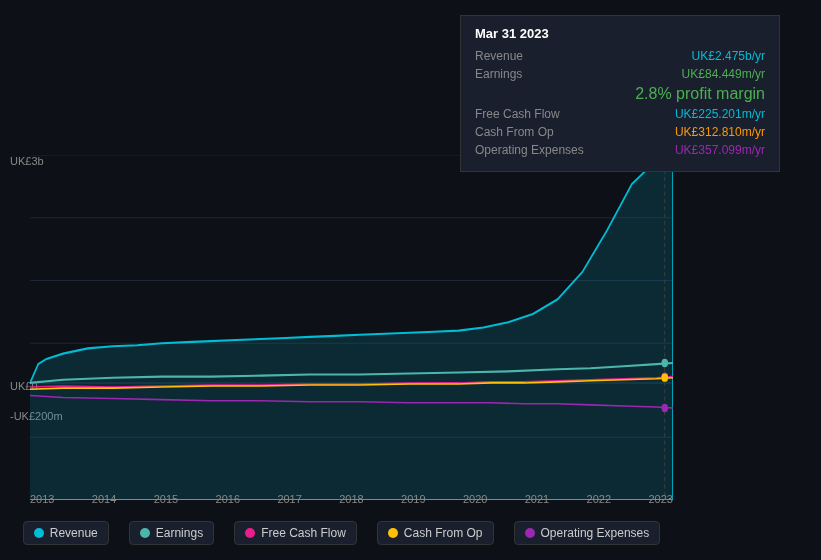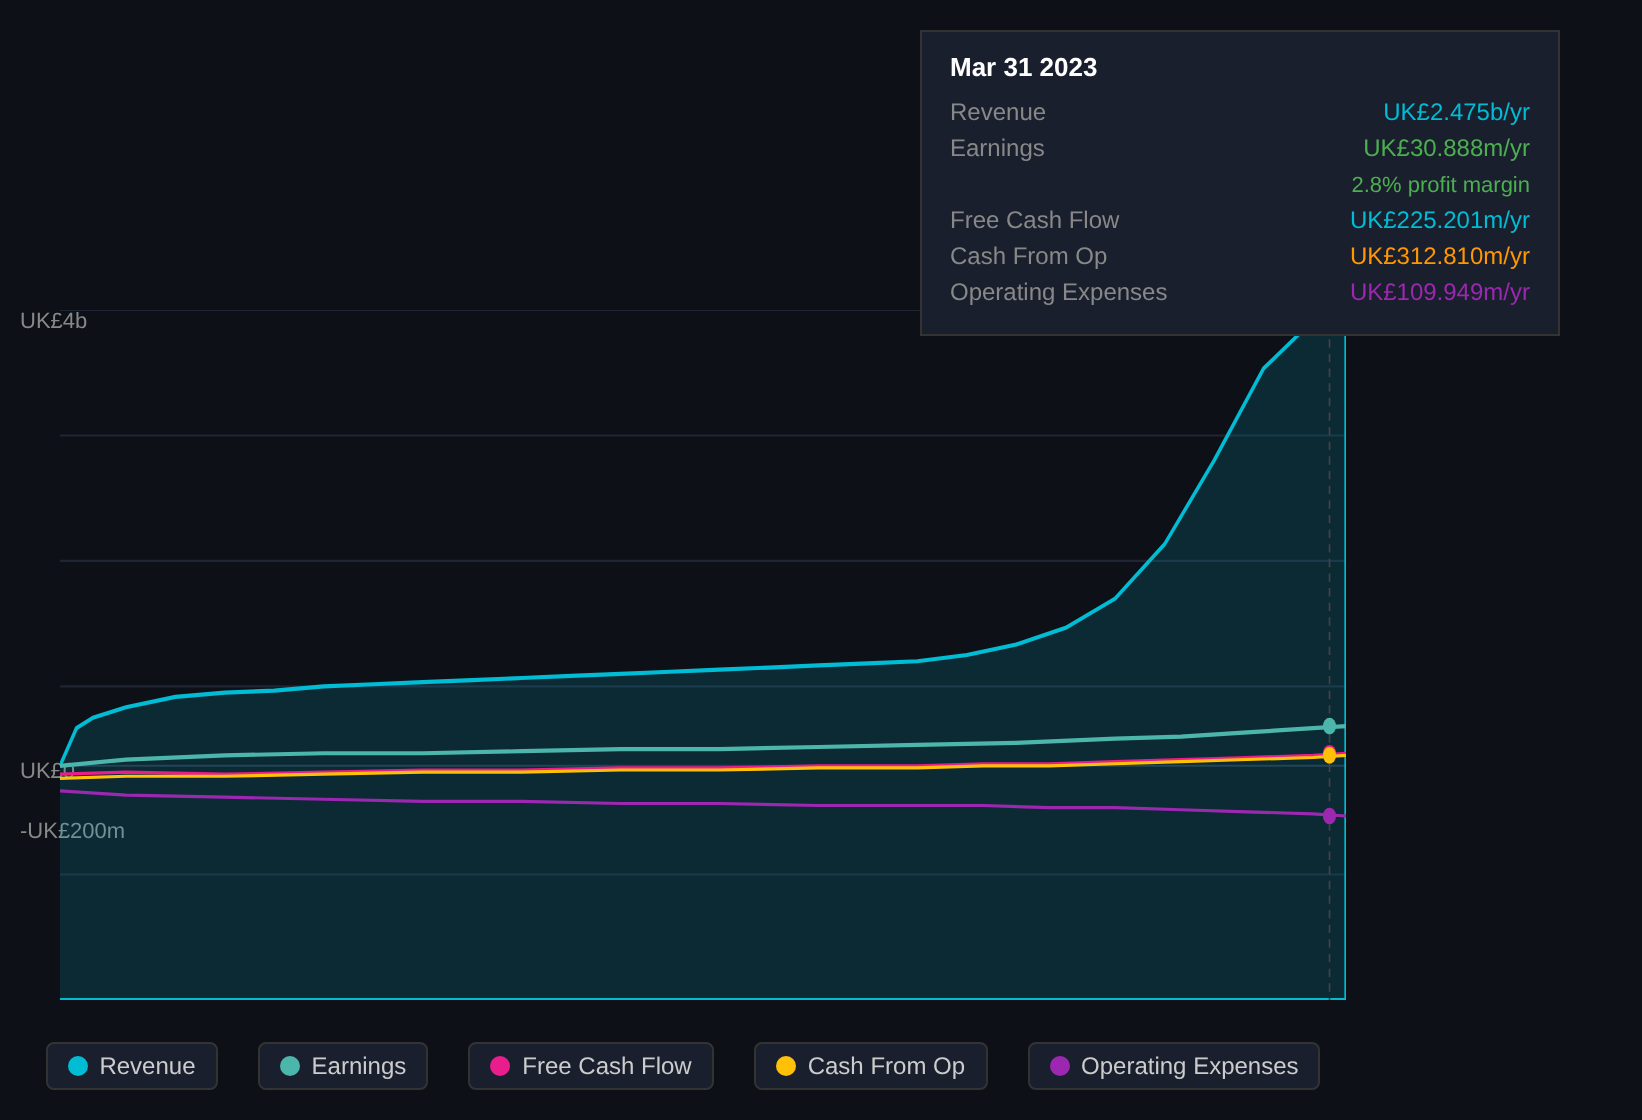--- a/index.html
+++ b/index.html
@@ -56,21 +56,21 @@
       text-align: center;
     }
 
     .tooltip-value.cyan { color: #00bcd4; }
     .tooltip-value.green { color: #4caf50; }
     .tooltip-value.purple { color: #9c27b0; }
     .tooltip-value.orange { color: #ff9800; }
 
     .profit-margin {
       color: #4caf50;
-      font-size: 11px;
+      font-size: 16px;
       margin-left: 4px;
     }
 
     .tooltip-value-row {
       display: flex;
       align-items: center;
       gap: 6px;
       justify-content: flex-end;
     }
 
@@ -166,21 +166,21 @@
       <span class="tooltip-label">Revenue</span>
       <span class="tooltip-value cyan">
         <span>UK£2.475b</span><span>/yr</span>
       </span>
     </div>
 
     <div class="tooltip-row">
       <span class="tooltip-label">Earnings</span>
       <div class="tooltip-value-row">
         <span class="tooltip-value green">
-          <span>UK£30.888m</span><span>/yr</span>
+          <span>UK£84.449m</span><span>/yr</span>
         </span>
       </div>
     </div>
 
     <div class="tooltip-row">
       <span class="tooltip-label"></span>
       <span class="tooltip-value">
         <span class="profit-margin"><span>2.8%</span> <span>profit margin</span></span>
       </span>
     </div>
@@ -195,26 +195,26 @@
     <div class="tooltip-row">
       <span class="tooltip-label">Cash From Op</span>
       <span class="tooltip-value orange">
         <span>UK£312.810m</span><span>/yr</span>
       </span>
     </div>
 
     <div class="tooltip-row">
       <span class="tooltip-label">Operating Expenses</span>
       <span class="tooltip-value purple">
-        <span>UK£109.949m</span><span>/yr</span>
+        <span>UK£357.099m</span><span>/yr</span>
       </span>
     </div>
   </div>
 
-  <div class="y-label" style="top: 155px;">UK£4b</div>
+  <div class="y-label" style="top: 155px;">UK£3b</div>
   <div class="y-label" style="top: 380px;">UK£0</div>
   <div class="y-label" style="top: 410px;">-UK£200m</div>
 
   <div class="chart-area">
     <svg class="chart-svg" viewBox="0 0 780 330" preserveAspectRatio="none">
 
       <line class="grid-line" x1="0" y1="0" x2="780" y2="0"></line>
       <line class="grid-line" x1="0" y1="60" x2="780" y2="60"></line>
       <line class="grid-line" x1="0" y1="120" x2="780" y2="120"></line>
       <line class="grid-line" x1="0" y1="180" x2="780" y2="180"></line>
@@ -338,20 +338,33 @@
       <line x1="770" y1="0" x2="770" y2="330" stroke="#444" stroke-width="1" stroke-dasharray="4,3"></line>
 
       <circle cx="770" cy="3" r="5" fill="#00bcd4"></circle>
       <circle cx="770" cy="199" r="4" fill="#4db6ac"></circle>
       <circle cx="770" cy="212" r="4" fill="#e91e8c"></circle>
       <circle cx="770" cy="213" r="4" fill="#ffc107"></circle>
       <circle cx="770" cy="242" r="4" fill="#9c27b0"></circle>
     </svg>
   </div>
 
+  <div class="x-labels">
+    <span class="x-label">2013</span>
+    <span class="x-label">2014</span>
+    <span class="x-label">2015</span>
+    <span class="x-label">2016</span>
+    <span class="x-label">2017</span>
+    <span class="x-label">2018</span>
+    <span class="x-label">2019</span>
+    <span class="x-label">2020</span>
+    <span class="x-label">2021</span>
+    <span class="x-label">2022</span>
+    <span class="x-label">2023</span>
+  </div>
 
   <div class="legend">
     <div class="legend-item">
       <div class="legend-dot" style="background:#00bcd4;"></div>
       <span>Revenue</span>
     </div>
     <div class="legend-item">
       <div class="legend-dot" style="background:#4db6ac;"></div>
       <span>Earnings</span>
     </div>

